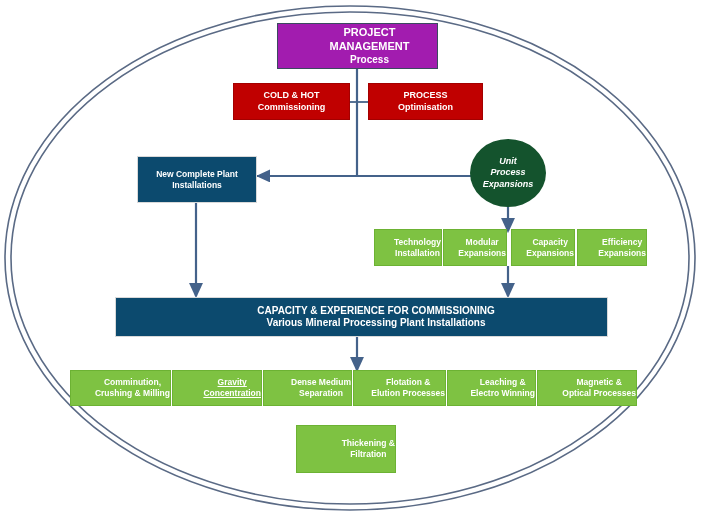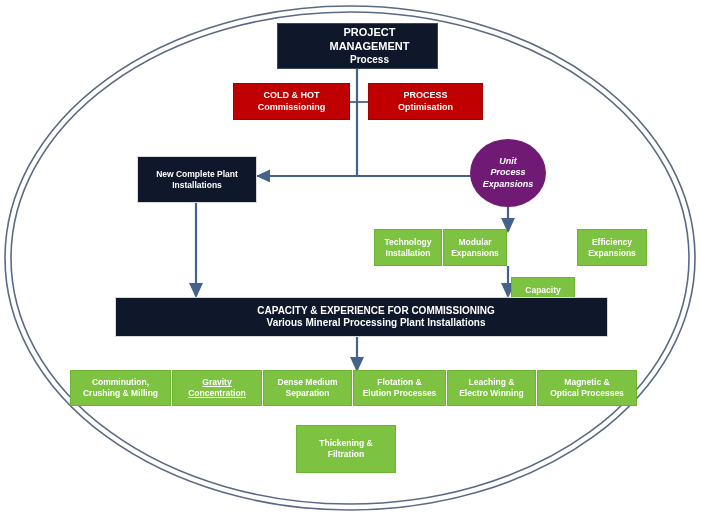--- a/index.html
+++ b/index.html
@@ -17,26 +17,26 @@
     display:flex;
     align-items:center;
     justify-content:center;
     text-align:center;
     color:#ffffff;
     font-weight:bold;
     line-height:1.25;
     z-index:4;
   }
   .node span{display:block;}
-  .nav{background:#0f172a;border:1px solid #3b4960;padding-left:24px;}
+  .nav{background:#a21caf;border:1px solid #3b4960;padding-left:24px;}
   .red{background:#c00000;border:1px solid #a30000;}
-  .gray{background:#0f172a;border:1px solid #d9d9d9;}
-  .green{background:#7ec242;border:1px solid #6cb233;}
+  .gray{background:#0c4a6e;border:1px solid #d9d9d9;}
+  .green{background:#7ec242;border:1px solid #6cb233;justify-content:flex-end;}
   .ellipse-node{
-    background:#701a75;
+    background:#14532d;
     border-radius:50%;
     font-style:italic;
   }
   .svg-lines{position:absolute;left:0;top:0;width:701px;height:525px;z-index:2;}
   .t11{font-size:11px;}
   .t10{font-size:10px;}
   .t9{font-size:9px;}
   .t85{font-size:8.5px;}
 </style>
 </head>
@@ -117,21 +117,21 @@
       <span>Technology</span>
       <span>Installation</span>
     </div>
   </div>
   <div class="node green t85" style="left:443px;top:229px;width:64px;height:37px;">
     <div>
       <span>Modular</span>
       <span>Expansions</span>
     </div>
   </div>
-  <div class="node green t85" style="left:511px;top:229px;width:64px;height:37px;margin-top:48px;">
+  <div class="node green t85" style="left:511px;top:229px;width:64px;height:37px;">
     <div>
       <span>Capacity</span>
       <span>Expansions</span>
     </div>
   </div>
   <div class="node green t85" style="left:577px;top:229px;width:70px;height:37px;">
     <div>
       <span>Efficiency</span>
       <span>Expansions</span>
     </div>

